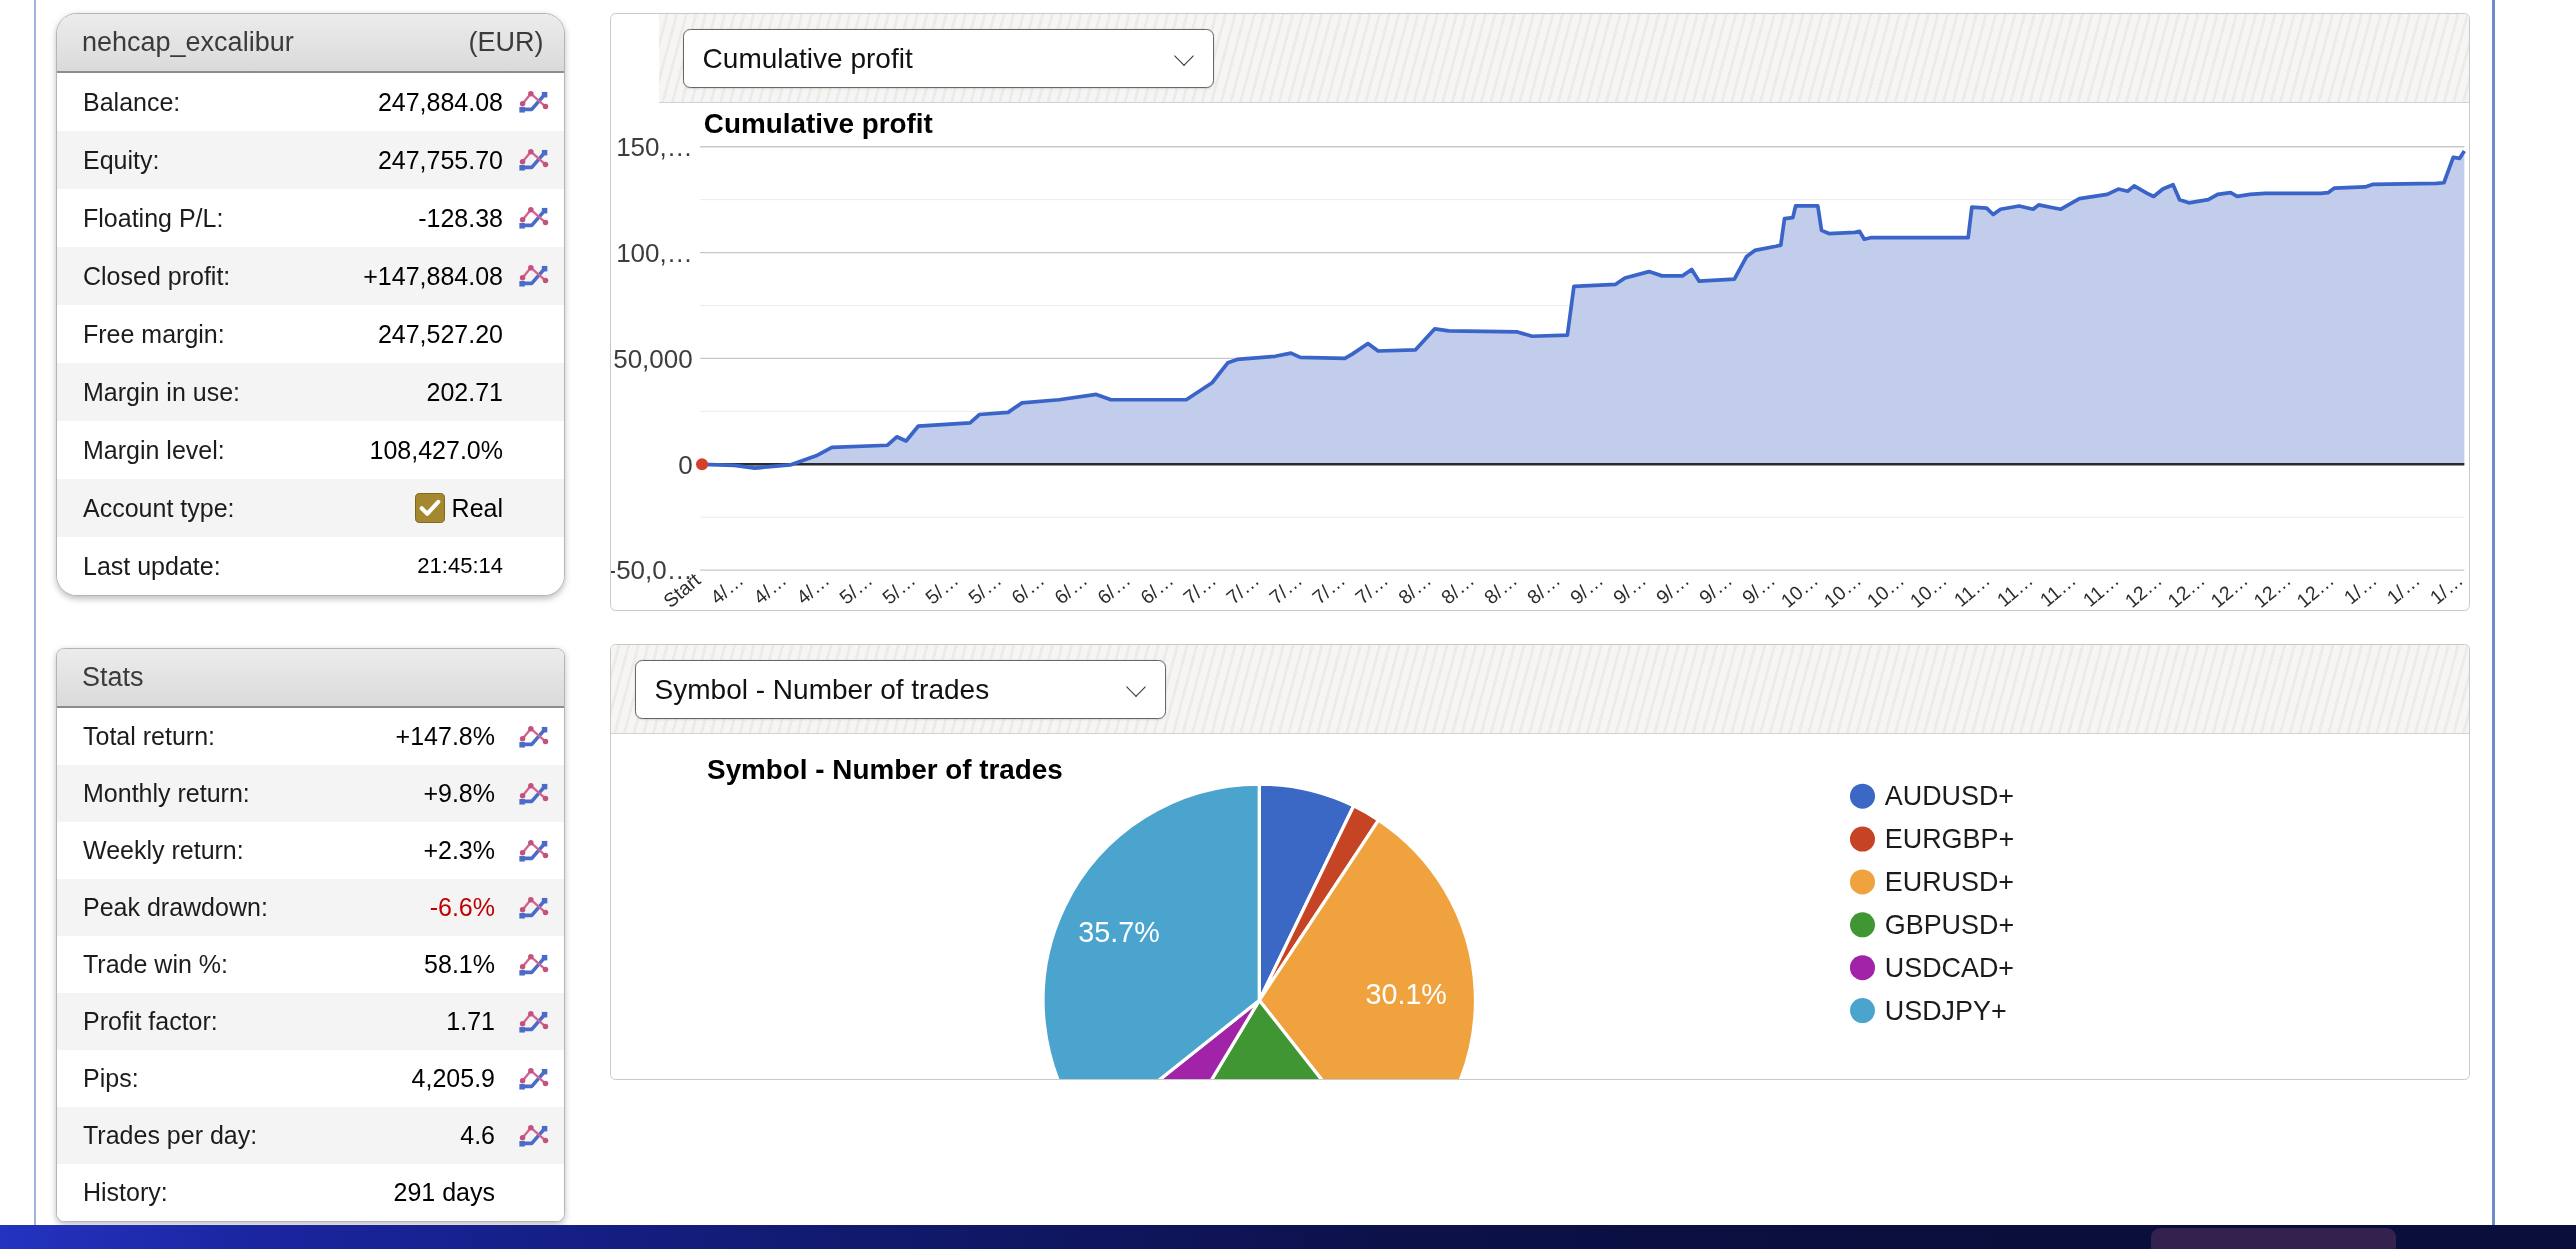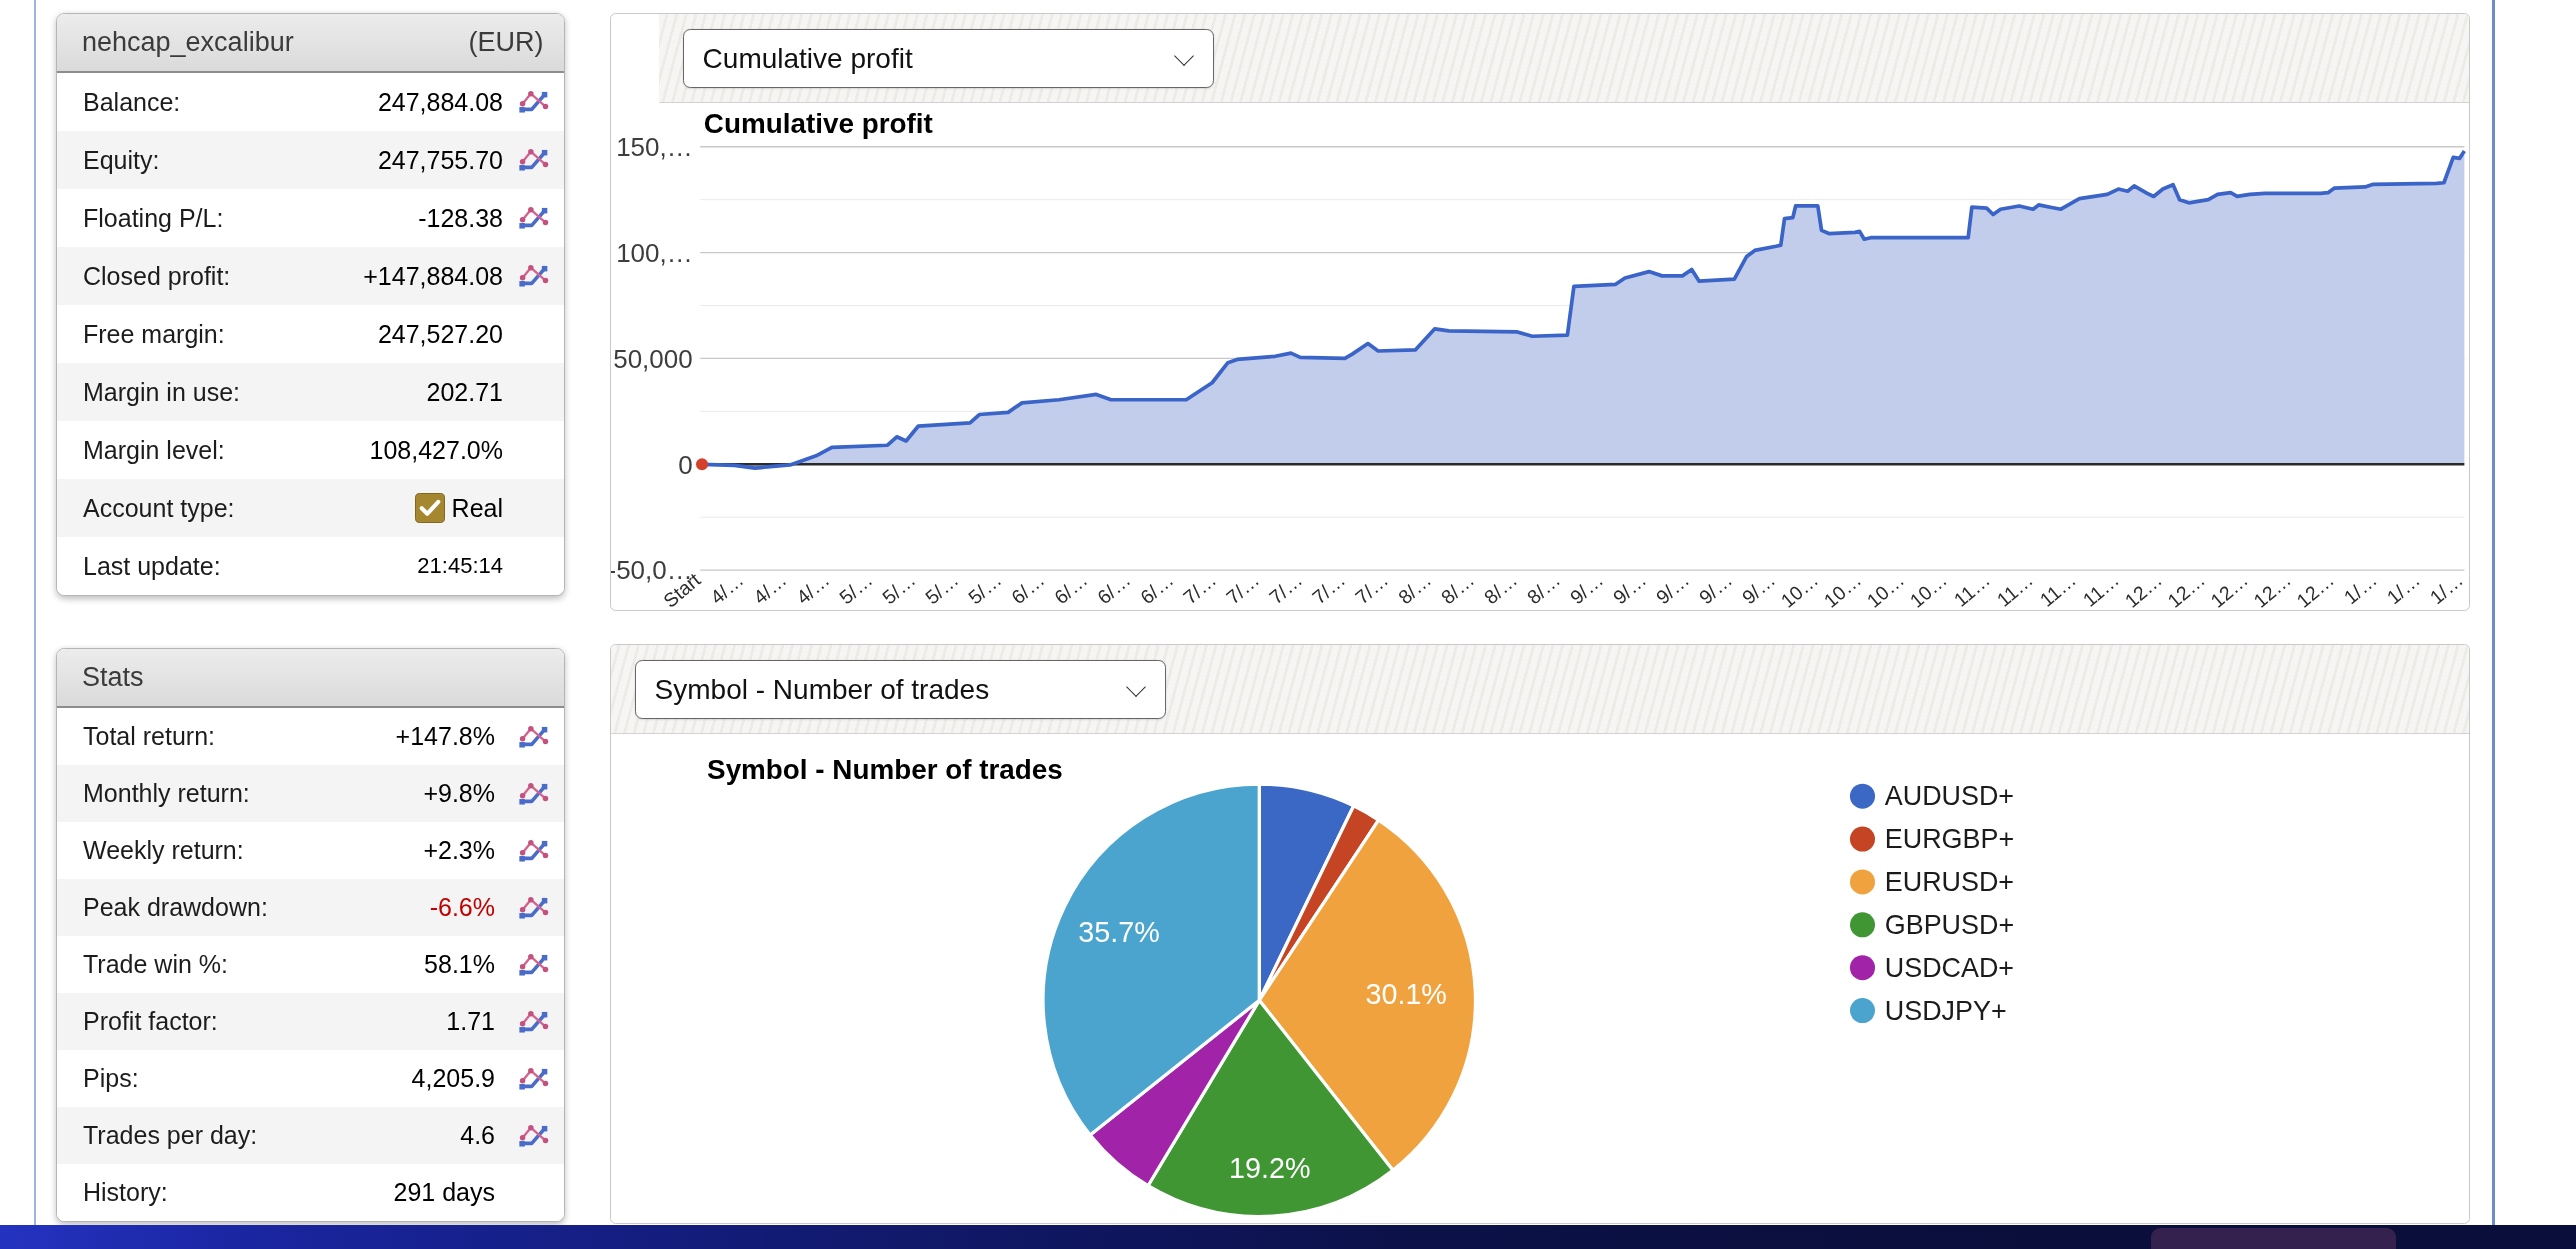--- a/index.html
+++ b/index.html
@@ -11,21 +11,21 @@
   .accent-line { position:absolute; top:0; height:1225px; }
   #accent-left  { left:34px;  width:1.9px; background:#9fb4dc; }
   #accent-right { left:2492px; width:2.8px; background:#6f8cc9; }
 
   
   .panel {
     position:absolute; left:56px; width:509px; background:#fff;
     border:0.9px solid #b5b5b5; border-radius:8.4px;
     box-shadow:0 2.8px 6.5px rgba(0,0,0,.25); overflow:hidden;
   }
-  #account-panel { top:13px; }
+  #account-panel { top:13px;border-radius:21px; }
   #stats-panel   { top:648px; }
   .panel-header {
     height:59px; background:linear-gradient(#ececec,#dadada);
     border-bottom:2.8px solid #8d8d8d;
     display:flex; align-items:center; justify-content:space-between;
     padding:0 20.4px 0 25px; font-size:27px; color:#3b3b3b;
   }
   .rows { display:block; }
   .info-row {
     display:flex; align-items:center; padding:0 13px 0 26px;
@@ -45,21 +45,21 @@
     background:#a5872f; border:0.9px solid #7e671f;
     display:inline-flex; align-items:center; justify-content:center;
   }
 
   
   .card {
     position:absolute; left:610px; width:1860px; background:#fff;
     border:0.9px solid #c9c9c9; border-radius:5.6px; overflow:hidden;
   }
   #profit-card { top:13px;  height:598px;padding-left:48px; }
-  #pie-card    { top:644px; height:580px; }
+  #pie-card    { top:644px; height:436px; }
   .card-header {
     position:relative; height:89px;
     background:repeating-linear-gradient(105deg,#f6f5f3 0 6.5px,#edebe8 6.5px 9.3px);
     border-bottom:0.9px solid #d2d2d2;
   }
   .dropdown {
     position:absolute; left:24px; top:15px; width:531px; height:59px;
     background:#fff; border:1.9px solid #666; border-radius:7.4px;
     display:flex; align-items:center; padding:0 50px 0 18.6px;
     font-size:28px; color:#111; box-shadow:0 0.9px 1.9px rgba(0,0,0,.12);

